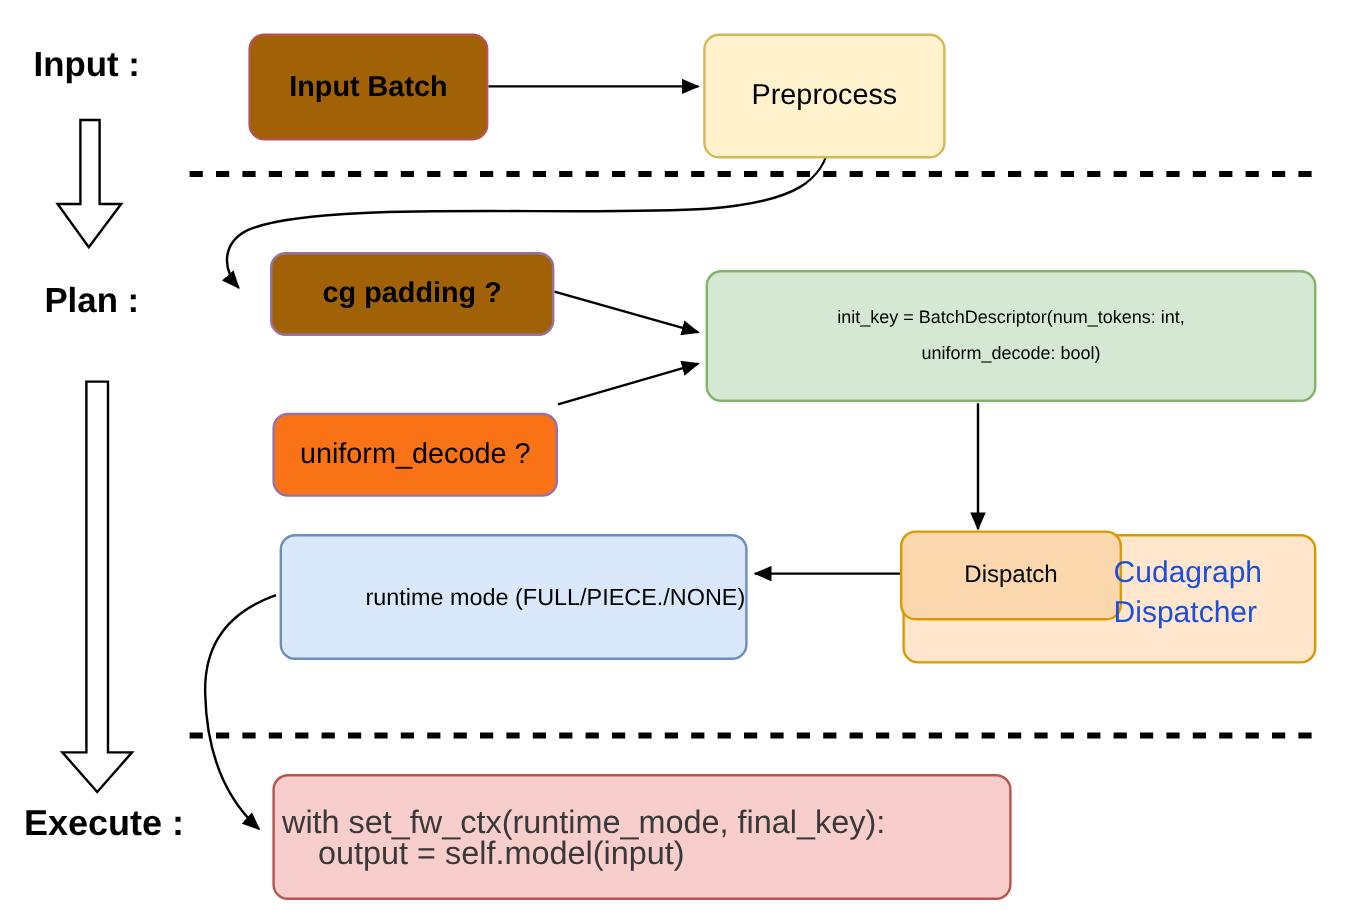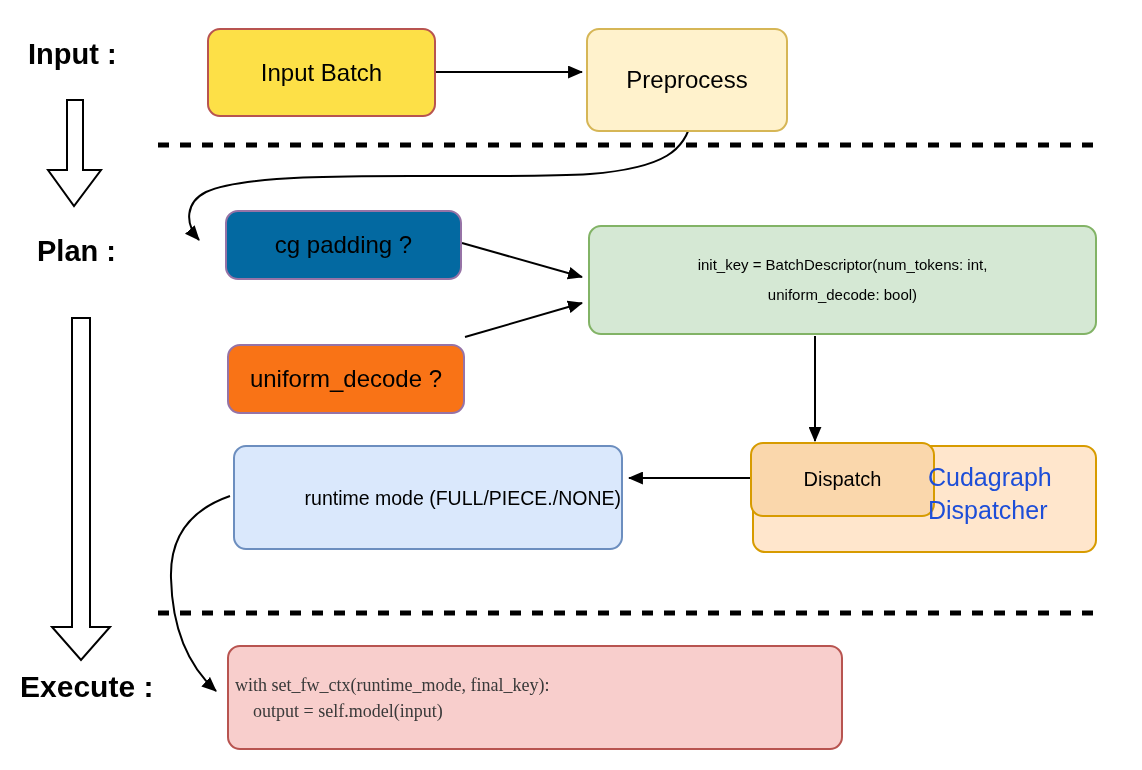--- a/index.html
+++ b/index.html
@@ -28,22 +28,22 @@
     align-items:center;
     justify-content:center;
     text-align:center;
     color:#000000;
   }
   .node .line{white-space:pre;}
   .fs24{font-size:24px;}
   .node.green{font-size:15px;line-height:30px;}
   .node.blue{font-size:19.5px;line-height:30px;align-items:flex-end;}
   .node.code{
-    font-family:Liberation Serif, serif;
-    font-size:18px;
+    font-family:Liberation Sans, sans-serif;
+    font-size:27px;
     line-height:26px;
     color:#393939;
     align-items:flex-start;
     padding-left:6px;
     text-align:left;
   }
   .dispatch-inner{font-size:20px;}
   .cuda-label{
     position:absolute;
     left:928px;top:461px;width:172px;
@@ -80,29 +80,29 @@
 
     <line x1="750" y1="478" x2="629" y2="478" stroke="#000" stroke-width="2" marker-end="url(#ah)"></line>
 
     <path d="M 230 496 C 184 512 170 543 171 578 C 172 620 184 662 216 691" fill="none" stroke="#000" stroke-width="2" marker-end="url(#ah)"></path>
   </svg>
 
   <div class="section-label" style="left:28px;top:38px;">Input :</div>
   <div class="section-label" style="left:37px;top:235px;">Plan :</div>
   <div class="section-label" style="left:20px;top:670px;font-size:30px;">Execute :</div>
 
-  <div class="node fs24" style="left: 207px; top: 28px; width: 229px; height: 89px; background: #fde047; border-color: rgb(184, 84, 80);">
+  <div class="node fs24" style="left: 207px; top: 28px; width: 200px; height: 89px; background: #a16207; border-color: rgb(184, 84, 80); font-weight: bold;">
     <span class="line">Input Batch</span>
   </div>
 
   <div class="node fs24" style="left: 586px; top: 28px; width: 202px; height: 104px; background: rgb(255, 242, 204); border-color: rgb(214, 182, 86);">
     <span class="line">Preprocess</span>
   </div>
 
-  <div class="node fs24" style="left: 225px; top: 210px; width: 237px; height: 70px; background: #0369a1; border-color: rgb(150, 115, 166);">
+  <div class="node fs24" style="left: 225px; top: 210px; width: 237px; height: 70px; background: #a16207; border-color: rgb(150, 115, 166); font-weight: bold;">
     <span class="line">cg padding ?</span>
   </div>
 
   <div class="node fs24" style="left: 227px; top: 304px; width: 238px; height: 70px; background: #f97316; border-color: rgb(150, 115, 166); margin-top: 40px;">
     <span class="line">uniform_decode ?</span>
   </div>
 
   <div class="node green" style="left: 588px; top: 225px; width: 509px; height: 110px; background: rgb(213, 232, 212); border-color: rgb(130, 179, 102);">
     <span class="line">init_key = BatchDescriptor(num_tokens: int,</span>
     <span class="line">uniform_decode: bool)</span>

